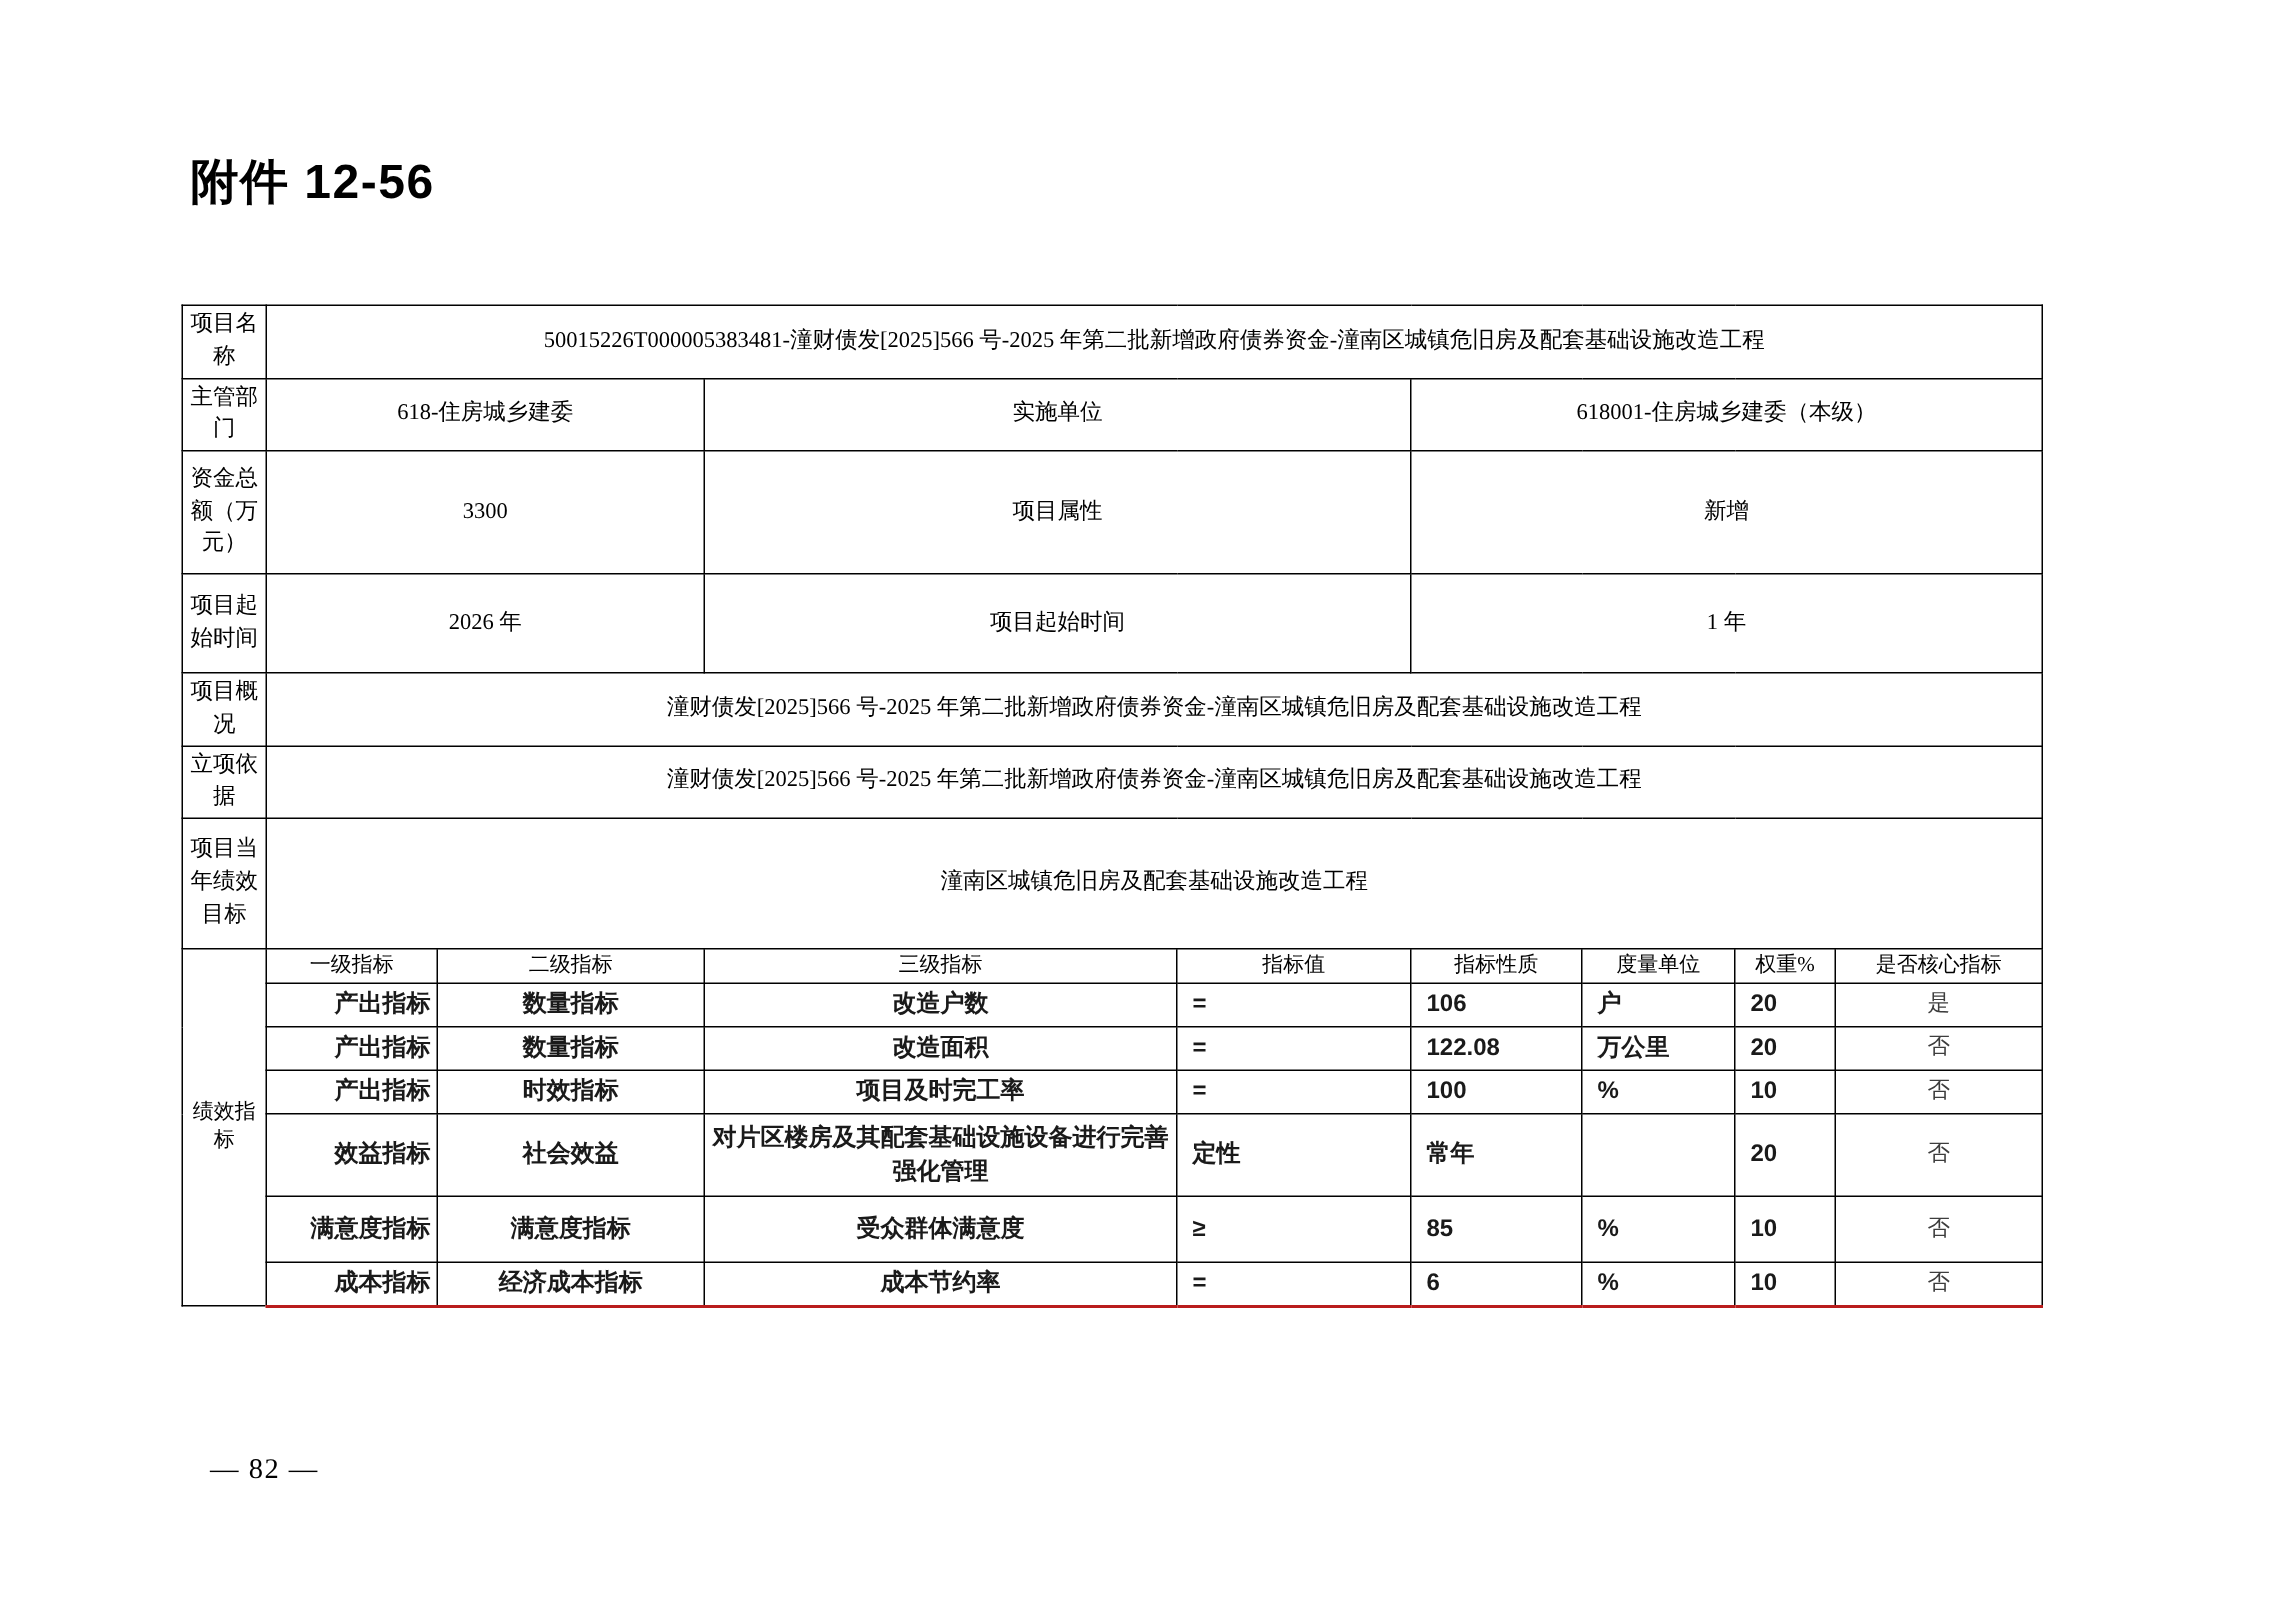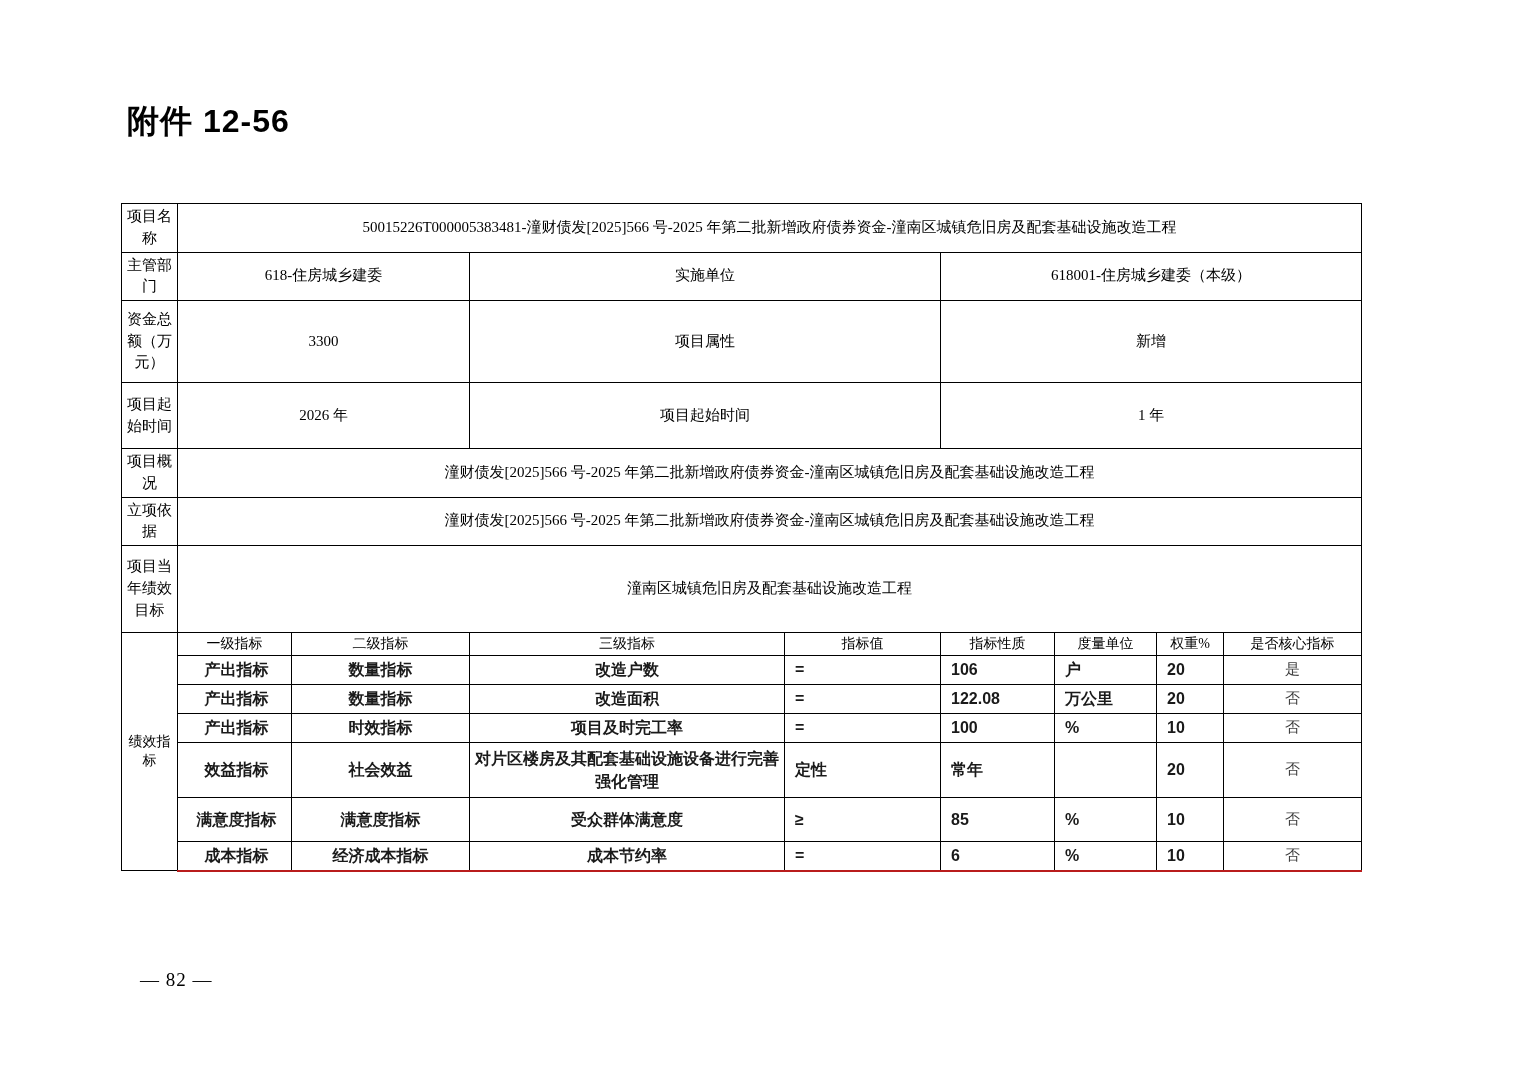--- a/index.html
+++ b/index.html
@@ -51,21 +51,21 @@
 
   td.row-label { font-size: 15px; padding: 2px 6px; line-height: 1.5; margin-left: 37px; }
   td.long-value { text-align: left; padding-left: 12px; padding-right: 10px; }
 
   
   tr.ind-header td { font-size: 14px; padding: 1px 2px; line-height: 1.3; text-align: center; }
   tr.ind-row td {
     font-family: "Liberation Sans", sans-serif;
     font-weight: bold; font-size: 16px; color: #1a1a1a;
   }
-  tr.ind-row td.c0 { text-align: center; padding-left: 8px; }
+  tr.ind-row td.c0 { text-align: right; padding-left: 8px; }
   tr.ind-row td.c3, tr.ind-row td.c4, tr.ind-row td.c5, tr.ind-row td.c6 {
     text-align: left; padding-left: 10px;
   }
   tr.ind-row td.c7 {
     font-family: "Liberation Serif", serif;
     font-weight: normal; font-size: 15px; color: #3d3d3d;
     text-align: center;
   }
 
   .page-number {

